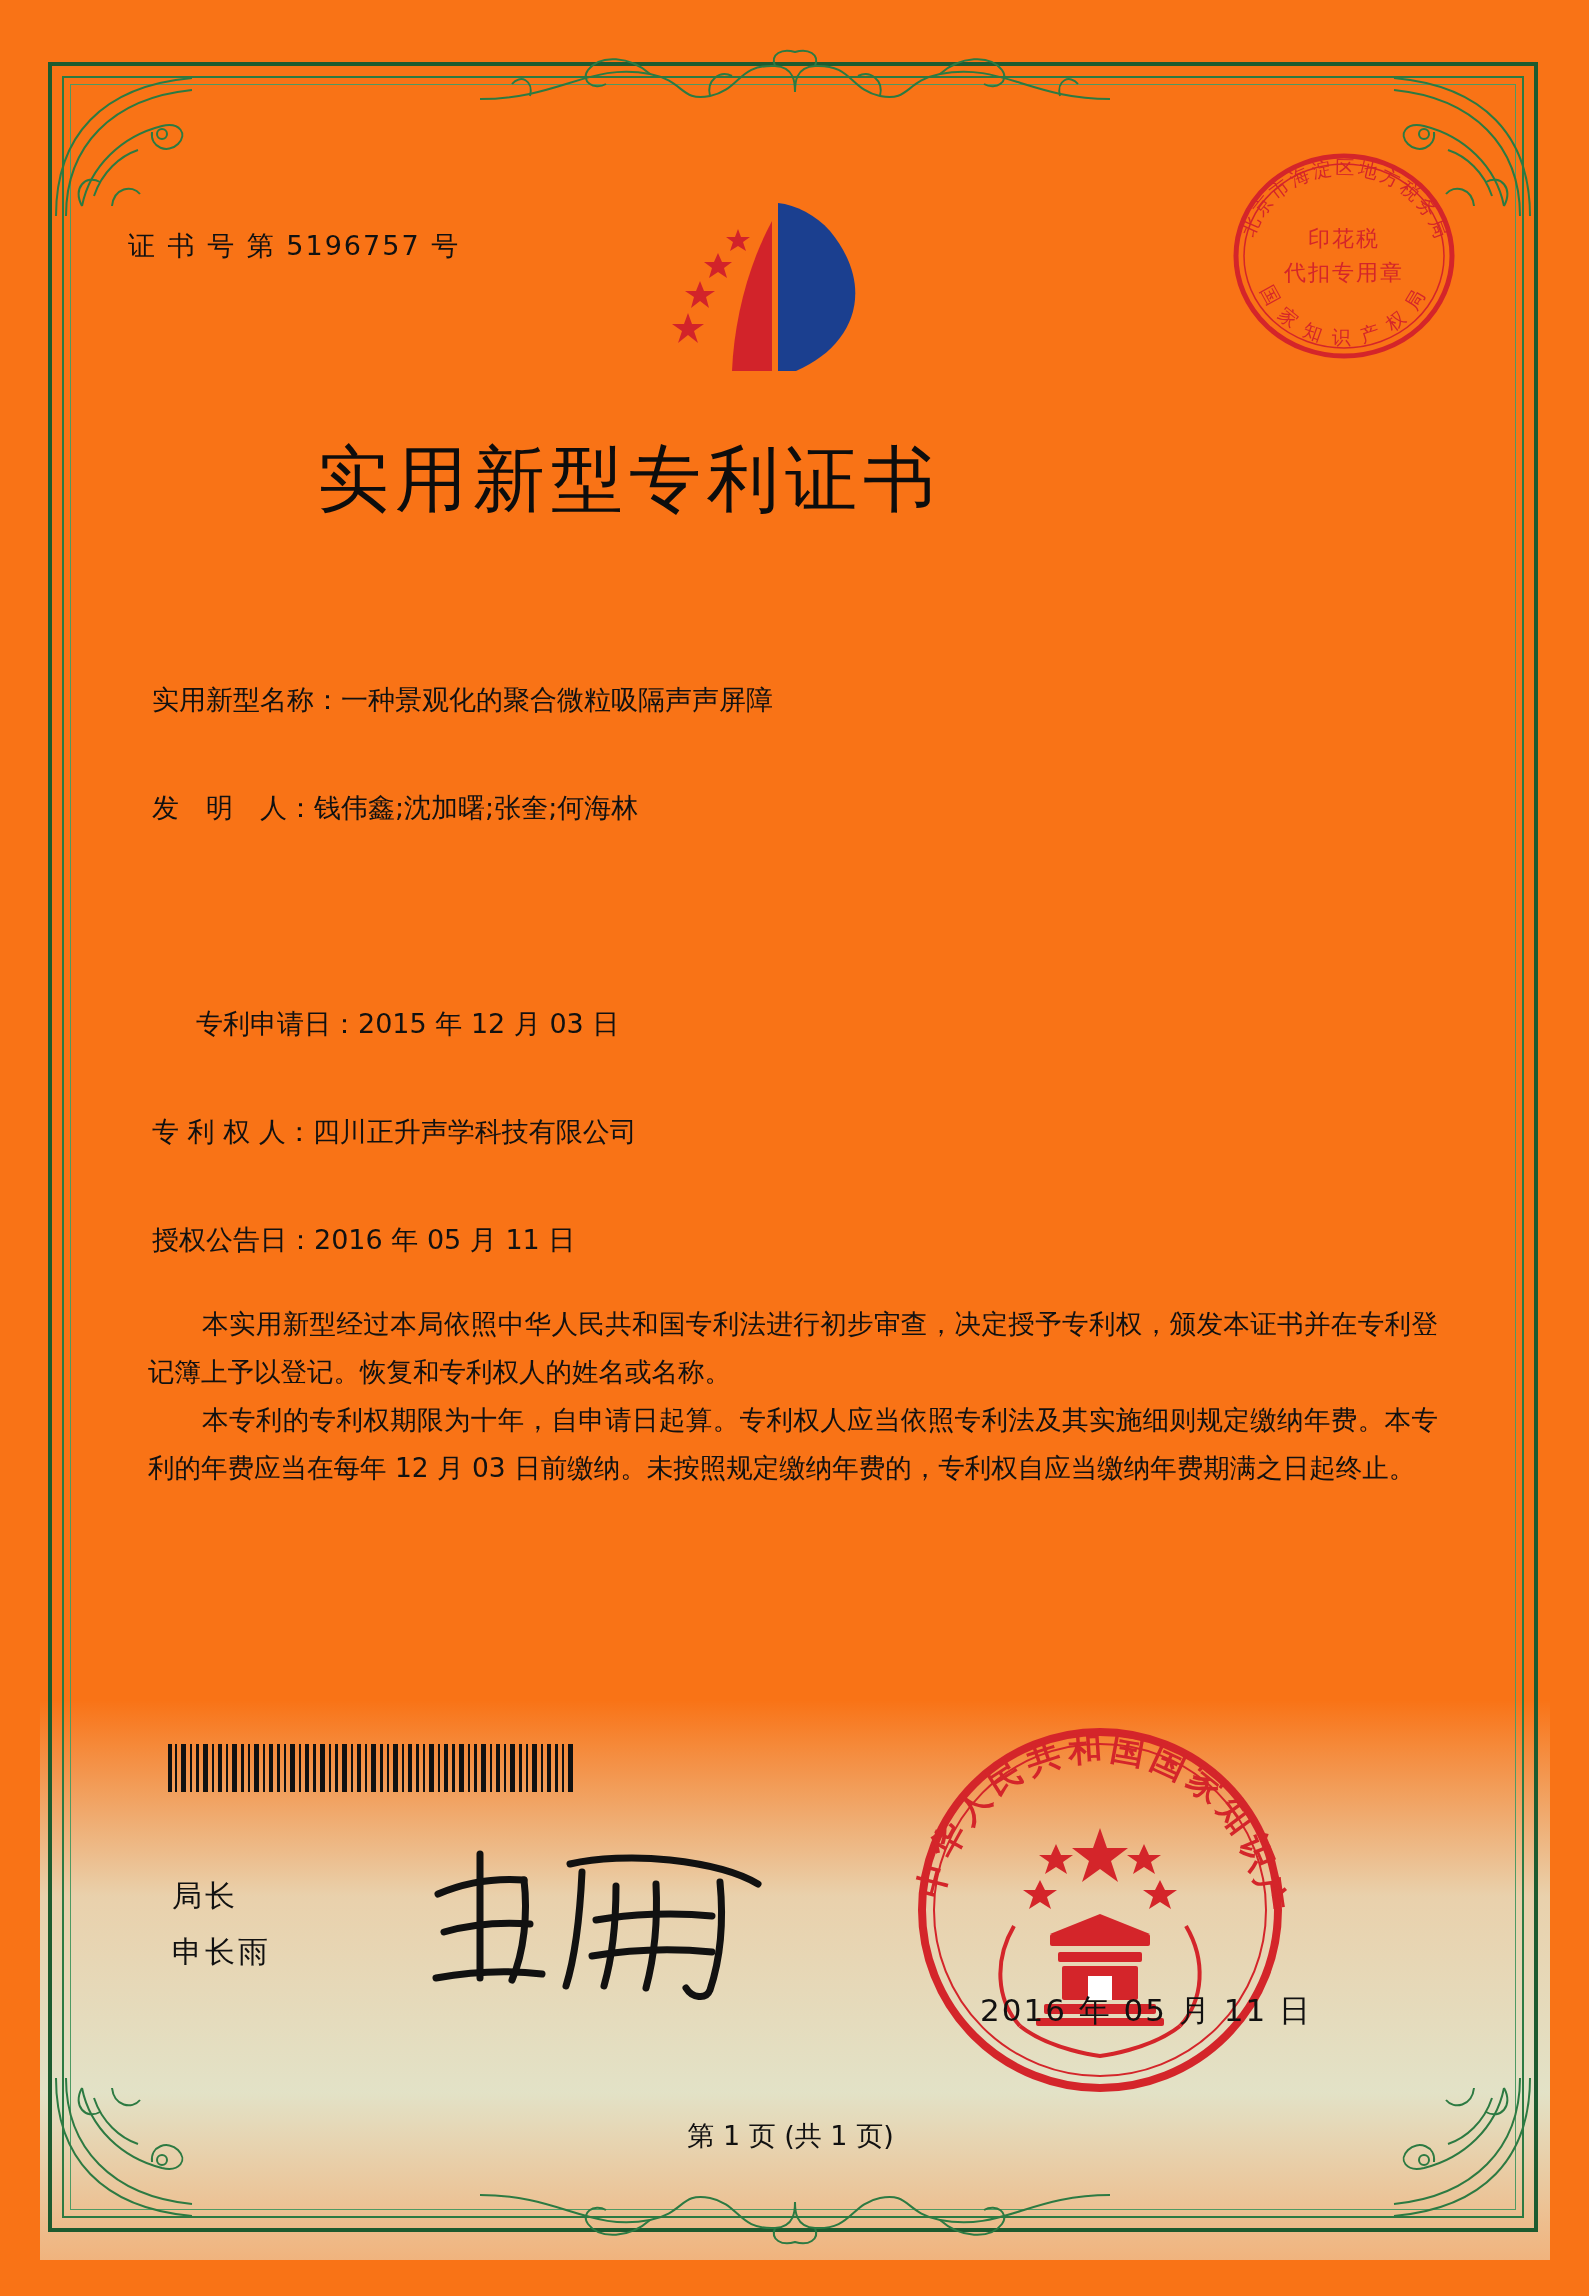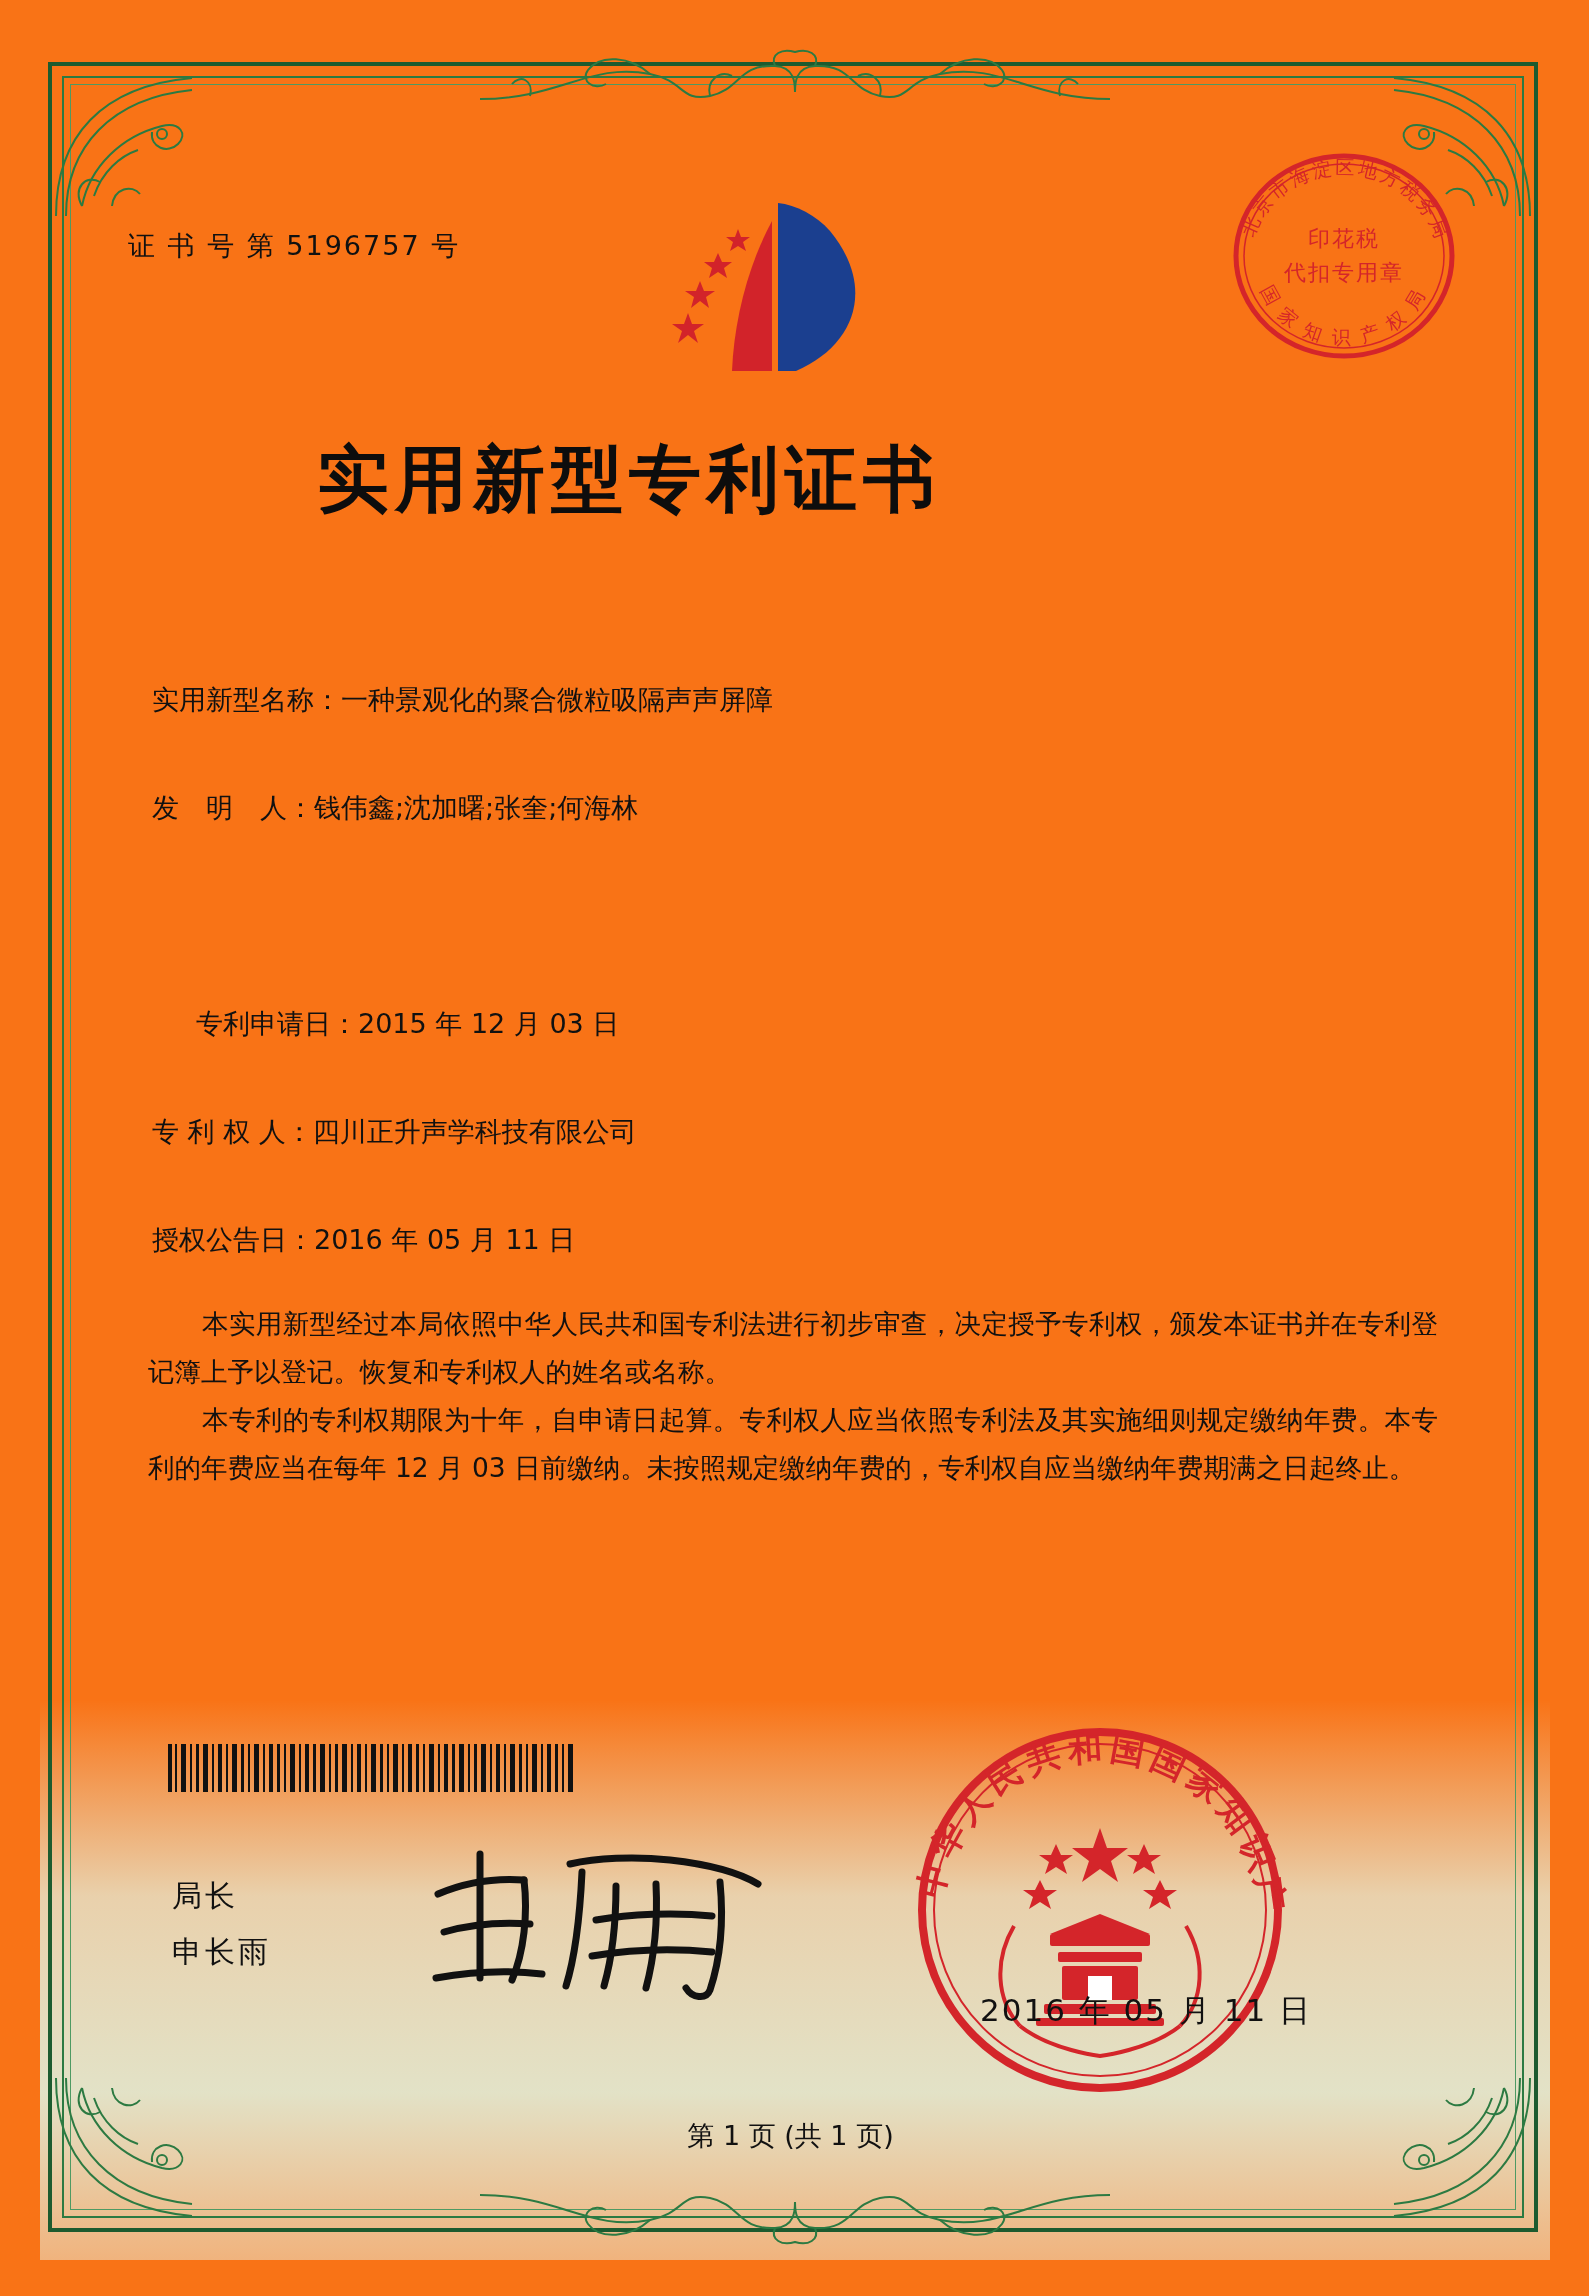--- a/index.html
+++ b/index.html
@@ -87,21 +87,21 @@
     left: 1228px; top: 140px;
     width: 232px; height: 232px;
   }
 
   #doc-title {
     position: absolute;
     left: 0; top: 432px;
     width: 1258px;
     text-align: center;
     font-family: "DejaVu Serif", "Liberation Serif", serif;
-    font-weight: bold;
+    font-weight: normal;
     font-size: 72px;
     letter-spacing: 6px;
     color: #0d0d0d;
   }
 
   
   .field {
     position: absolute;
     left: 152px;
     font-family: "DejaVu Sans", "Liberation Sans", sans-serif;

